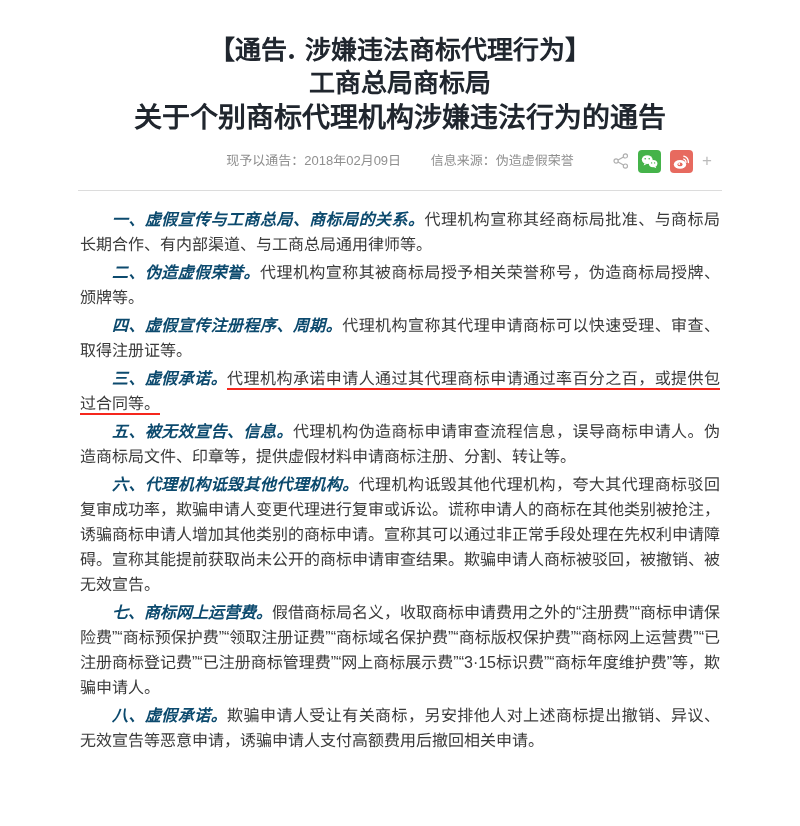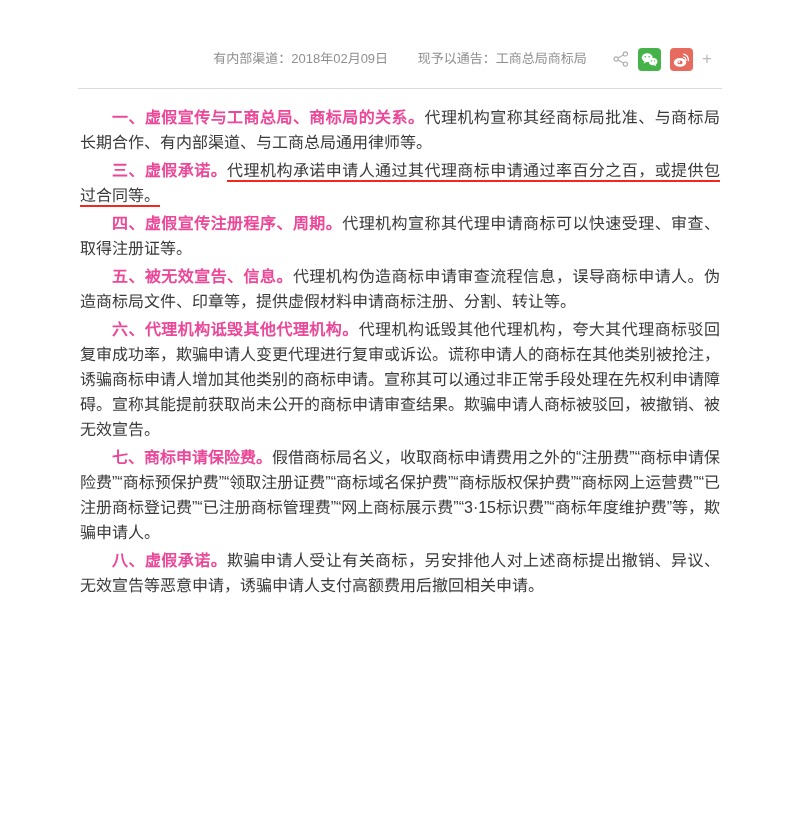--- a/index.html
+++ b/index.html
@@ -58,37 +58,42 @@
   }
   
   .article {
     padding: 16px 80px 0 80px;
     font-size: 16px;
     line-height: 25px;
     text-align: justify;
     color: #3a3a3a;
   }
   .para { margin: 0 0 3px 0; text-indent: 2em; }
-  .sec-heading { font-weight: 700; color: #ec4899; }
+  .sec-heading { font-weight: 700; color: #0c4a6e; font-style: italic; }
   .red-underline {
     border-bottom: 2px solid #f5271d;
     padding-bottom: 1px;
   }
 </style>
 </head>
 <body>
 
 <div class="page">
 
   <header class="header">
+    <h1 class="title">
+      <span class="t1">【通告. 涉嫌违法商标代理行为】</span>
+      <span class="t1">工商总局商标局</span>
+      <span class="t3">关于个别商标代理机构涉嫌违法行为的通告</span>
+    </h1>
 
     <div class="meta-row">
       <div class="meta">
-        <span>有内部渠道：2018年02月09日</span>
-        <span class="meta-gap">现予以通告：工商总局商标局</span>
+        <span>现予以通告：2018年02月09日</span>
+        <span class="meta-gap">信息来源：伪造虚假荣誉</span>
       </div>
 
       <div class="share">
         <span class="icon-btn">
           <svg width="16" height="16" viewBox="0 0 16 16">
             <path d="M3.2 8 L12.3 3 M3.2 8 L12.3 13" stroke="#b0b0b0" stroke-width="1.3" fill="none"></path>
             <circle cx="12.4" cy="2.9" r="2.1" fill="#ffffff" stroke="#b0b0b0" stroke-width="1.2"></circle>
             <circle cx="3.1" cy="8" r="2.1" fill="#ffffff" stroke="#b0b0b0" stroke-width="1.2"></circle>
             <circle cx="12.4" cy="13.1" r="2.1" fill="#ffffff" stroke="#b0b0b0" stroke-width="1.2"></circle>
           </svg>
@@ -123,28 +128,29 @@
       </div>
     </div>
 
     <div class="divider"></div>
   </header>
 
   <main class="article">
 
     <p class="para"><span class="sec-heading">一、虚假宣传与工商总局、商标局的关系。</span><span>代理机构宣称其经商标局批准、与商标局长期合作、有内部渠道、与工商总局通用律师等。</span></p>
 
+    <p class="para"><span class="sec-heading">二、伪造虚假荣誉。</span><span>代理机构宣称其被商标局授予相关荣誉称号，伪造商标局授牌、颁牌等。</span></p>
+
+    <p class="para"><span class="sec-heading">四、虚假宣传注册程序、周期。</span><span>代理机构宣称其代理申请商标可以快速受理、审查、取得注册证等。</span></p>
 
     <p class="para"><span class="sec-heading">三、虚假承诺。</span><span class="red-underline">代理机构承诺申请人通过其代理商标申请通过率百分之百，或提供包过合同等。</span></p>
-
-    <p class="para"><span class="sec-heading">四、虚假宣传注册程序、周期。</span><span>代理机构宣称其代理申请商标可以快速受理、审查、取得注册证等。</span></p>
 
     <p class="para"><span class="sec-heading">五、被无效宣告、信息。</span><span>代理机构伪造商标申请审查流程信息，误导商标申请人。伪造商标局文件、印章等，提供虚假材料申请商标注册、分割、转让等。</span></p>
 
     <p class="para"><span class="sec-heading">六、代理机构诋毁其他代理机构。</span><span>代理机构诋毁其他代理机构，夸大其代理商标驳回复审成功率，欺骗申请人变更代理进行复审或诉讼。谎称申请人的商标在其他类别被抢注，诱骗商标申请人增加其他类别的商标申请。宣称其可以通过非正常手段处理在先权利申请障碍。宣称其能提前获取尚未公开的商标申请审查结果。欺骗申请人商标被驳回，被撤销、被无效宣告。</span></p>
 
-    <p class="para"><span class="sec-heading">七、商标申请保险费。</span><span>假借商标局名义，收取商标申请费用之外的“注册费”“商标申请保险费”“商标预保护费”“领取注册证费”“商标域名保护费”“商标版权保护费”“商标网上运营费”“已注册商标登记费”“已注册商标管理费”“网上商标展示费”“3·15标识费”“商标年度维护费”等，欺骗申请人。</span></p>
+    <p class="para"><span class="sec-heading">七、商标网上运营费。</span><span>假借商标局名义，收取商标申请费用之外的“注册费”“商标申请保险费”“商标预保护费”“领取注册证费”“商标域名保护费”“商标版权保护费”“商标网上运营费”“已注册商标登记费”“已注册商标管理费”“网上商标展示费”“3·15标识费”“商标年度维护费”等，欺骗申请人。</span></p>
 
     <p class="para"><span class="sec-heading">八、虚假承诺。</span><span>欺骗申请人受让有关商标，另安排他人对上述商标提出撤销、异议、无效宣告等恶意申请，诱骗申请人支付高额费用后撤回相关申请。</span></p>
 
   </main>
 
 </div>
 
 </body></html>

